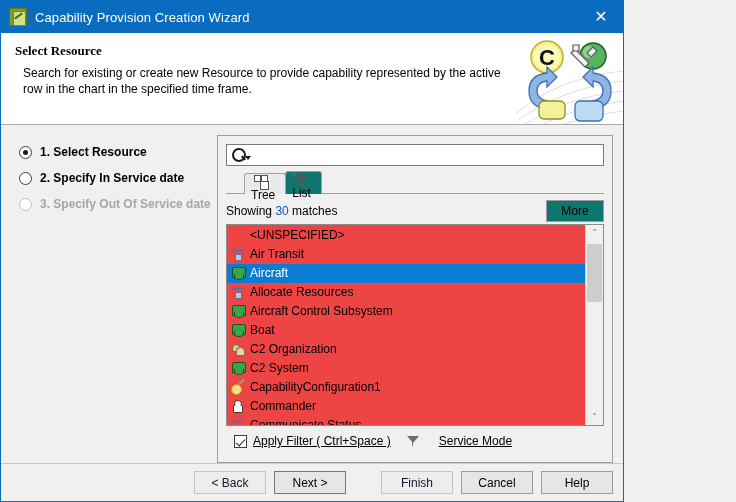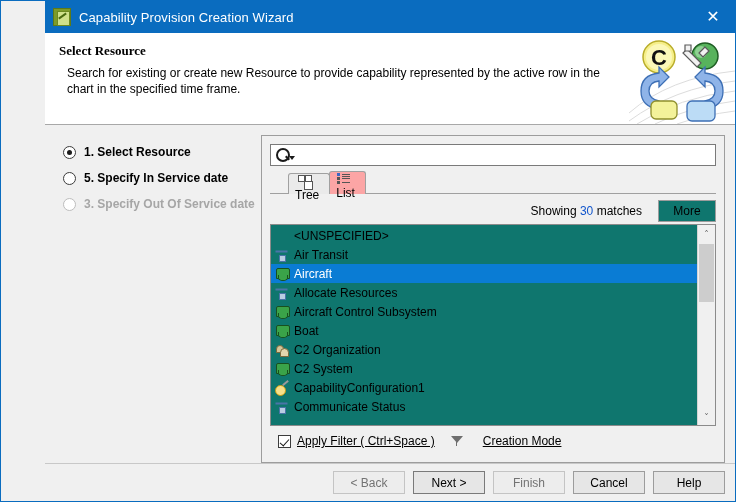--- a/index.html
+++ b/index.html
@@ -7,24 +7,24 @@
     margin: 0; padding: 0;
     width: 736px; height: 502px;
     overflow: hidden;
     font-family: "Liberation Sans", sans-serif;
     font-size: 12px;
     color: #000;
     background: #f0f0f0;
   }
   #window {
     position: relative;
-    width: 736px; height: 502px;
+    width: 624px; height: 502px;
     background: #f0f0f0;
     border: 1px solid #0a6cbf;
-    display: flex; flex-direction: column; padding-left: 44px;
+    display: flex; flex-direction: column;
   }
 
   
   #titlebar {
     height: 32px; flex: 0 0 32px;
     background: #0a6cbf;
     display: flex; align-items: center;
     padding: 0 0 0 8px;
     color: #ffffff;
   }
@@ -202,21 +202,21 @@
     background: #eaeaea;
     border: 1px solid #a0a0a0;
     border-bottom: none;
     margin-left: -1px;
     border-radius: 3px 3px 0 0;
     position: relative;
     flex-direction: column;
   }
   .tab:first-child { margin-left: 18px; }
   .tab.active {
-    background: #fca5a5;
+    background: #0f766e;
     height: 23px;
   }
   .tab-icon {
     width: 14px; height: 14px;
     margin-right: 4px;
     flex: 0 0 14px;
     position: relative;
   }
   
   .tree-icon::before {
@@ -249,41 +249,41 @@
   }
 
   #tabs-underline {
     height: 1px;
     background: #a0a0a0;
     margin-top: -1px;
   }
 
   
   #showing-row {
-    display: flex; align-items: center; justify-content: flex-end;
+    display: flex; align-items: center; justify-content: space-between;
     height: 26px;
     margin-top: 4px;
     flex: 0 0 auto;
     gap: 8px;
   }
   #showing-text { font-size: 12px; margin-right: 8px; }
   #showing-count { color: #1155cc; }
   #more-btn {
     min-width: 58px; height: 22px;
     background: #0f766e;
     border: 1px solid #9c9c9c;
     font-size: 12px;
     display: flex; align-items: center; justify-content: center;
     cursor: default;
   }
 
   
   #listbox {
     flex: 1 1 auto;
-    background: #0f766e;
+    background: #ef4444;
     border: 1px solid #8b8b8b;
     display: flex;
     min-height: 0;
     overflow: hidden;
   }
   #list-items {
     flex: 1 1 auto;
     overflow: hidden;
     padding-top: 1px;
   }
@@ -468,21 +468,21 @@
     gap: 8px;
   }
   .fbtn {
     width: 72px; height: 23px;
     background: #e6e6e6;
     border: 1px solid #9c9c9c;
     font-size: 12px;
     display: flex; align-items: center; justify-content: center;
     cursor: default;
   }
-  .fbtn.disabled { color: #737373; border-color: #c4c4c4; background: #ededed; }
+  .fbtn.disabled { color: #0f172a; border-color: #c4c4c4; background: #ededed; margin-left: 27px; }
   .fbtn.default { border-color: #7a7a7a; }
 </style>
 </head>
 <body>
 
 <div id="window">
 
   <div id="titlebar">
     <div id="app-icon"></div>
     <div id="title-text">Capability Provision Creation Wizard</div>
@@ -526,21 +526,21 @@
 
   <div id="body">
 
     <div id="steps">
       <div class="step">
         <span class="radio checked"></span>
         <span>1. Select Resource</span>
       </div>
       <div class="step">
         <span class="radio"></span>
-        <span>5. Specify In Service date</span>
+        <span>2. Specify In Service date</span>
       </div>
       <div class="step disabled">
         <span class="radio"></span>
         <span>3. Specify Out Of Service date</span>
       </div>
     </div>
 
     <div id="panel">
 
       <div id="search-row">
@@ -604,38 +604,42 @@
             </div>
             <div class="list-item">
               <span class="li-icon icon-shield"></span>
               <span class="li-label">C2 System</span>
             </div>
             <div class="list-item">
               <span class="li-icon icon-capcfg"></span>
               <span class="li-label">CapabilityConfiguration1</span>
             </div>
             <div class="list-item">
+              <span class="li-icon icon-actor"></span>
+              <span class="li-label">Commander</span>
+            </div>
+            <div class="list-item">
               <span class="li-icon icon-activity"></span>
               <span class="li-label">Communicate Status</span>
             </div>
           </div>
         <div id="vscroll">
           <div class="sb-arrow">˄</div>
           <div id="sb-track">
             <div id="sb-thumb"></div>
           </div>
           <div class="sb-arrow">˅</div>
         </div>
       </div>
 
       <div id="filter-row">
         <span id="apply-filter-chk"></span>
         <span id="filter-label">Apply Filter ( Ctrl+Space )</span>
         <span id="funnel-icon"></span>
-        <span id="creation-mode">Creation Mode</span>
+        <span id="creation-mode">Service Mode</span>
       </div>
 
     </div>
   </div>
 
   <div id="footer">
     <div class="fbtn disabled">&lt; Back</div>
     <div class="fbtn default">Next &gt;</div>
     <div class="fbtn disabled">Finish</div>
     <div class="fbtn">Cancel</div>

